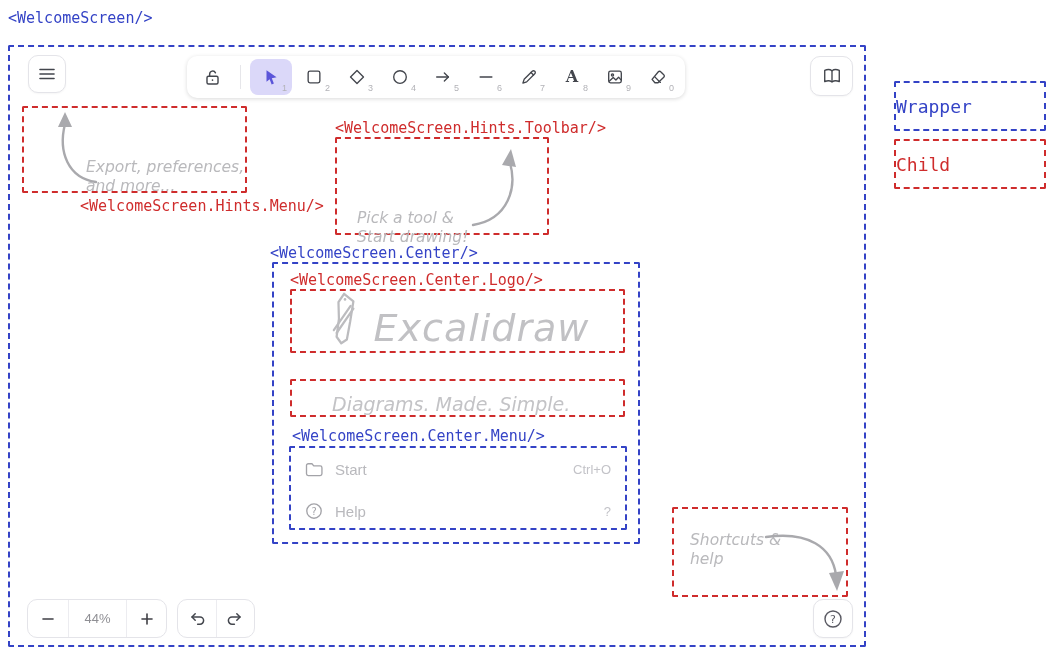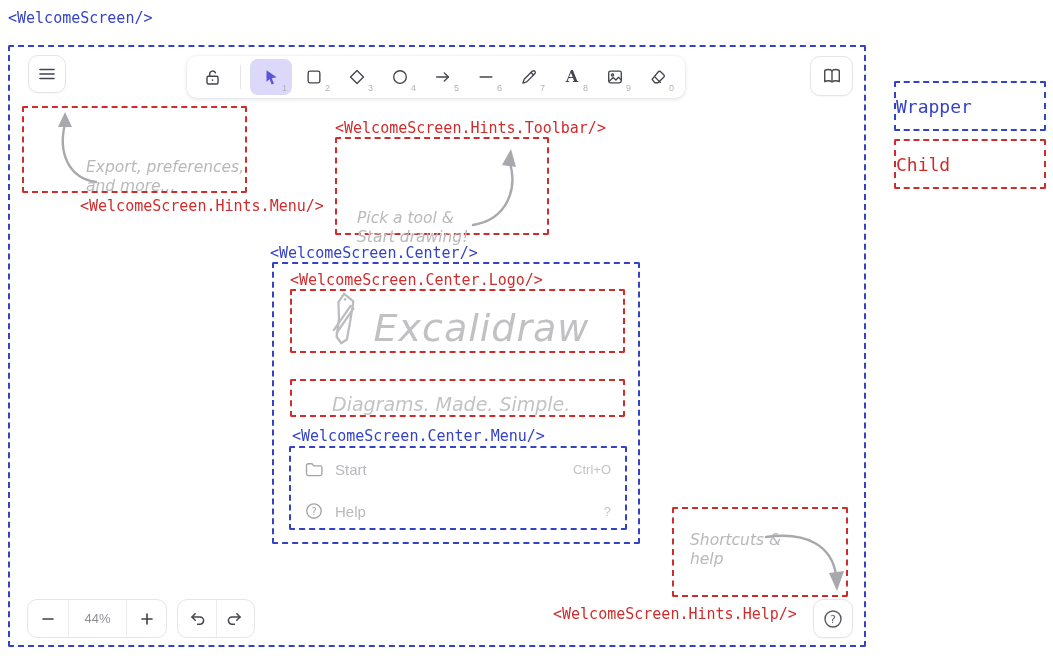--- a/index.html
+++ b/index.html
@@ -263,21 +263,20 @@
   <div class="abs box-red" style="left:672px;top:507px;width:176px;height:90px;">
     <div class="hand abs" style="left:16px;top:8px;font-size:15.5px;">
       <span style="display:block;">Shortcuts &amp;</span>
       <span style="display:block;">help</span>
     </div>
     <svg class="abs" style="left:86px;top:16px;" width="86" height="70" viewBox="0 0 86 70">
       <path d="M6 12 C48 6, 72 22, 76 50" fill="none" stroke="#a9a9ad" stroke-width="2.4" stroke-linecap="round"></path>
       <polygon points="69,48 84,46 77,66" fill="#a9a9ad"></polygon>
     </svg>
   </div>
-  <div class="abs mono lbl lbl-red" style="left:553px;top:605px;">&lt;WelcomeScreen.Hints.Help/&gt;</div>
 
   <div class="abs btn" style="left:813px;top:599px;width:40px;height:39px;">
     <span>
       <svg width="20" height="20" viewBox="0 0 20 20" fill="none">
         <circle cx="10" cy="10" r="8" stroke="#595962" stroke-width="1.4"></circle>
         <text x="10" y="14" text-anchor="middle" font-size="11" fill="#595962" font-family="'DejaVu Sans',sans-serif">?</text>
       </svg>
     </span>
   </div>
 

